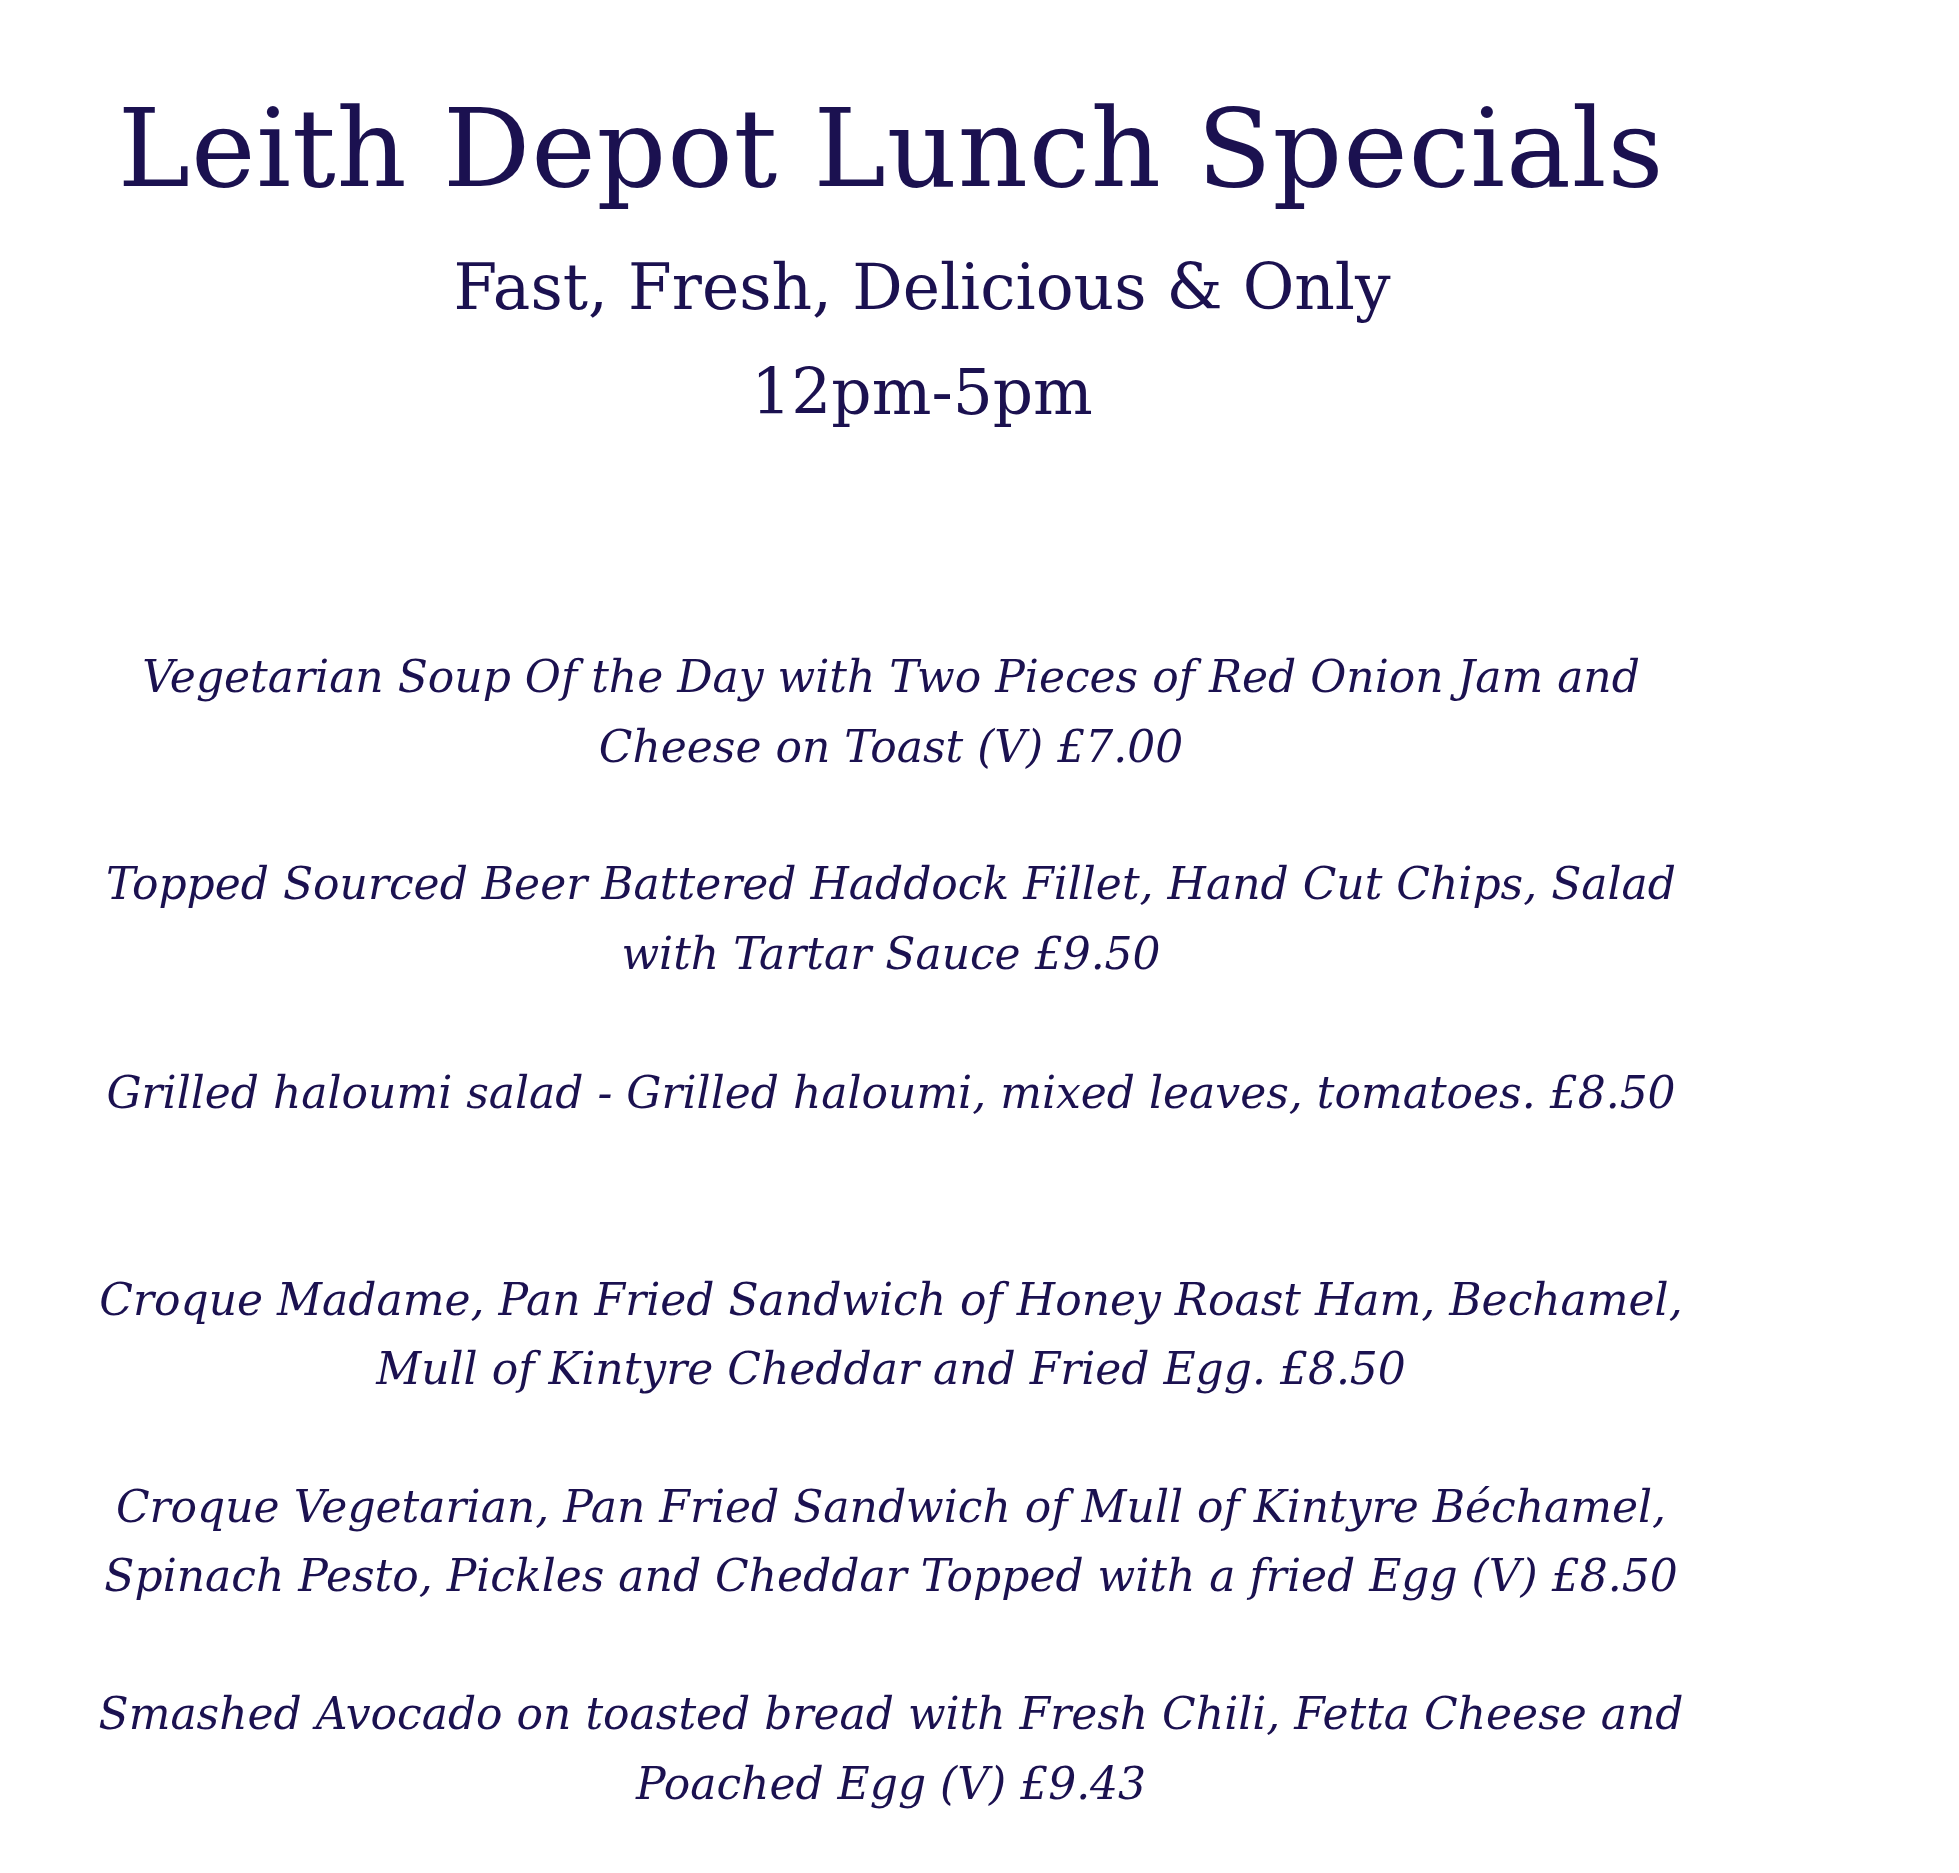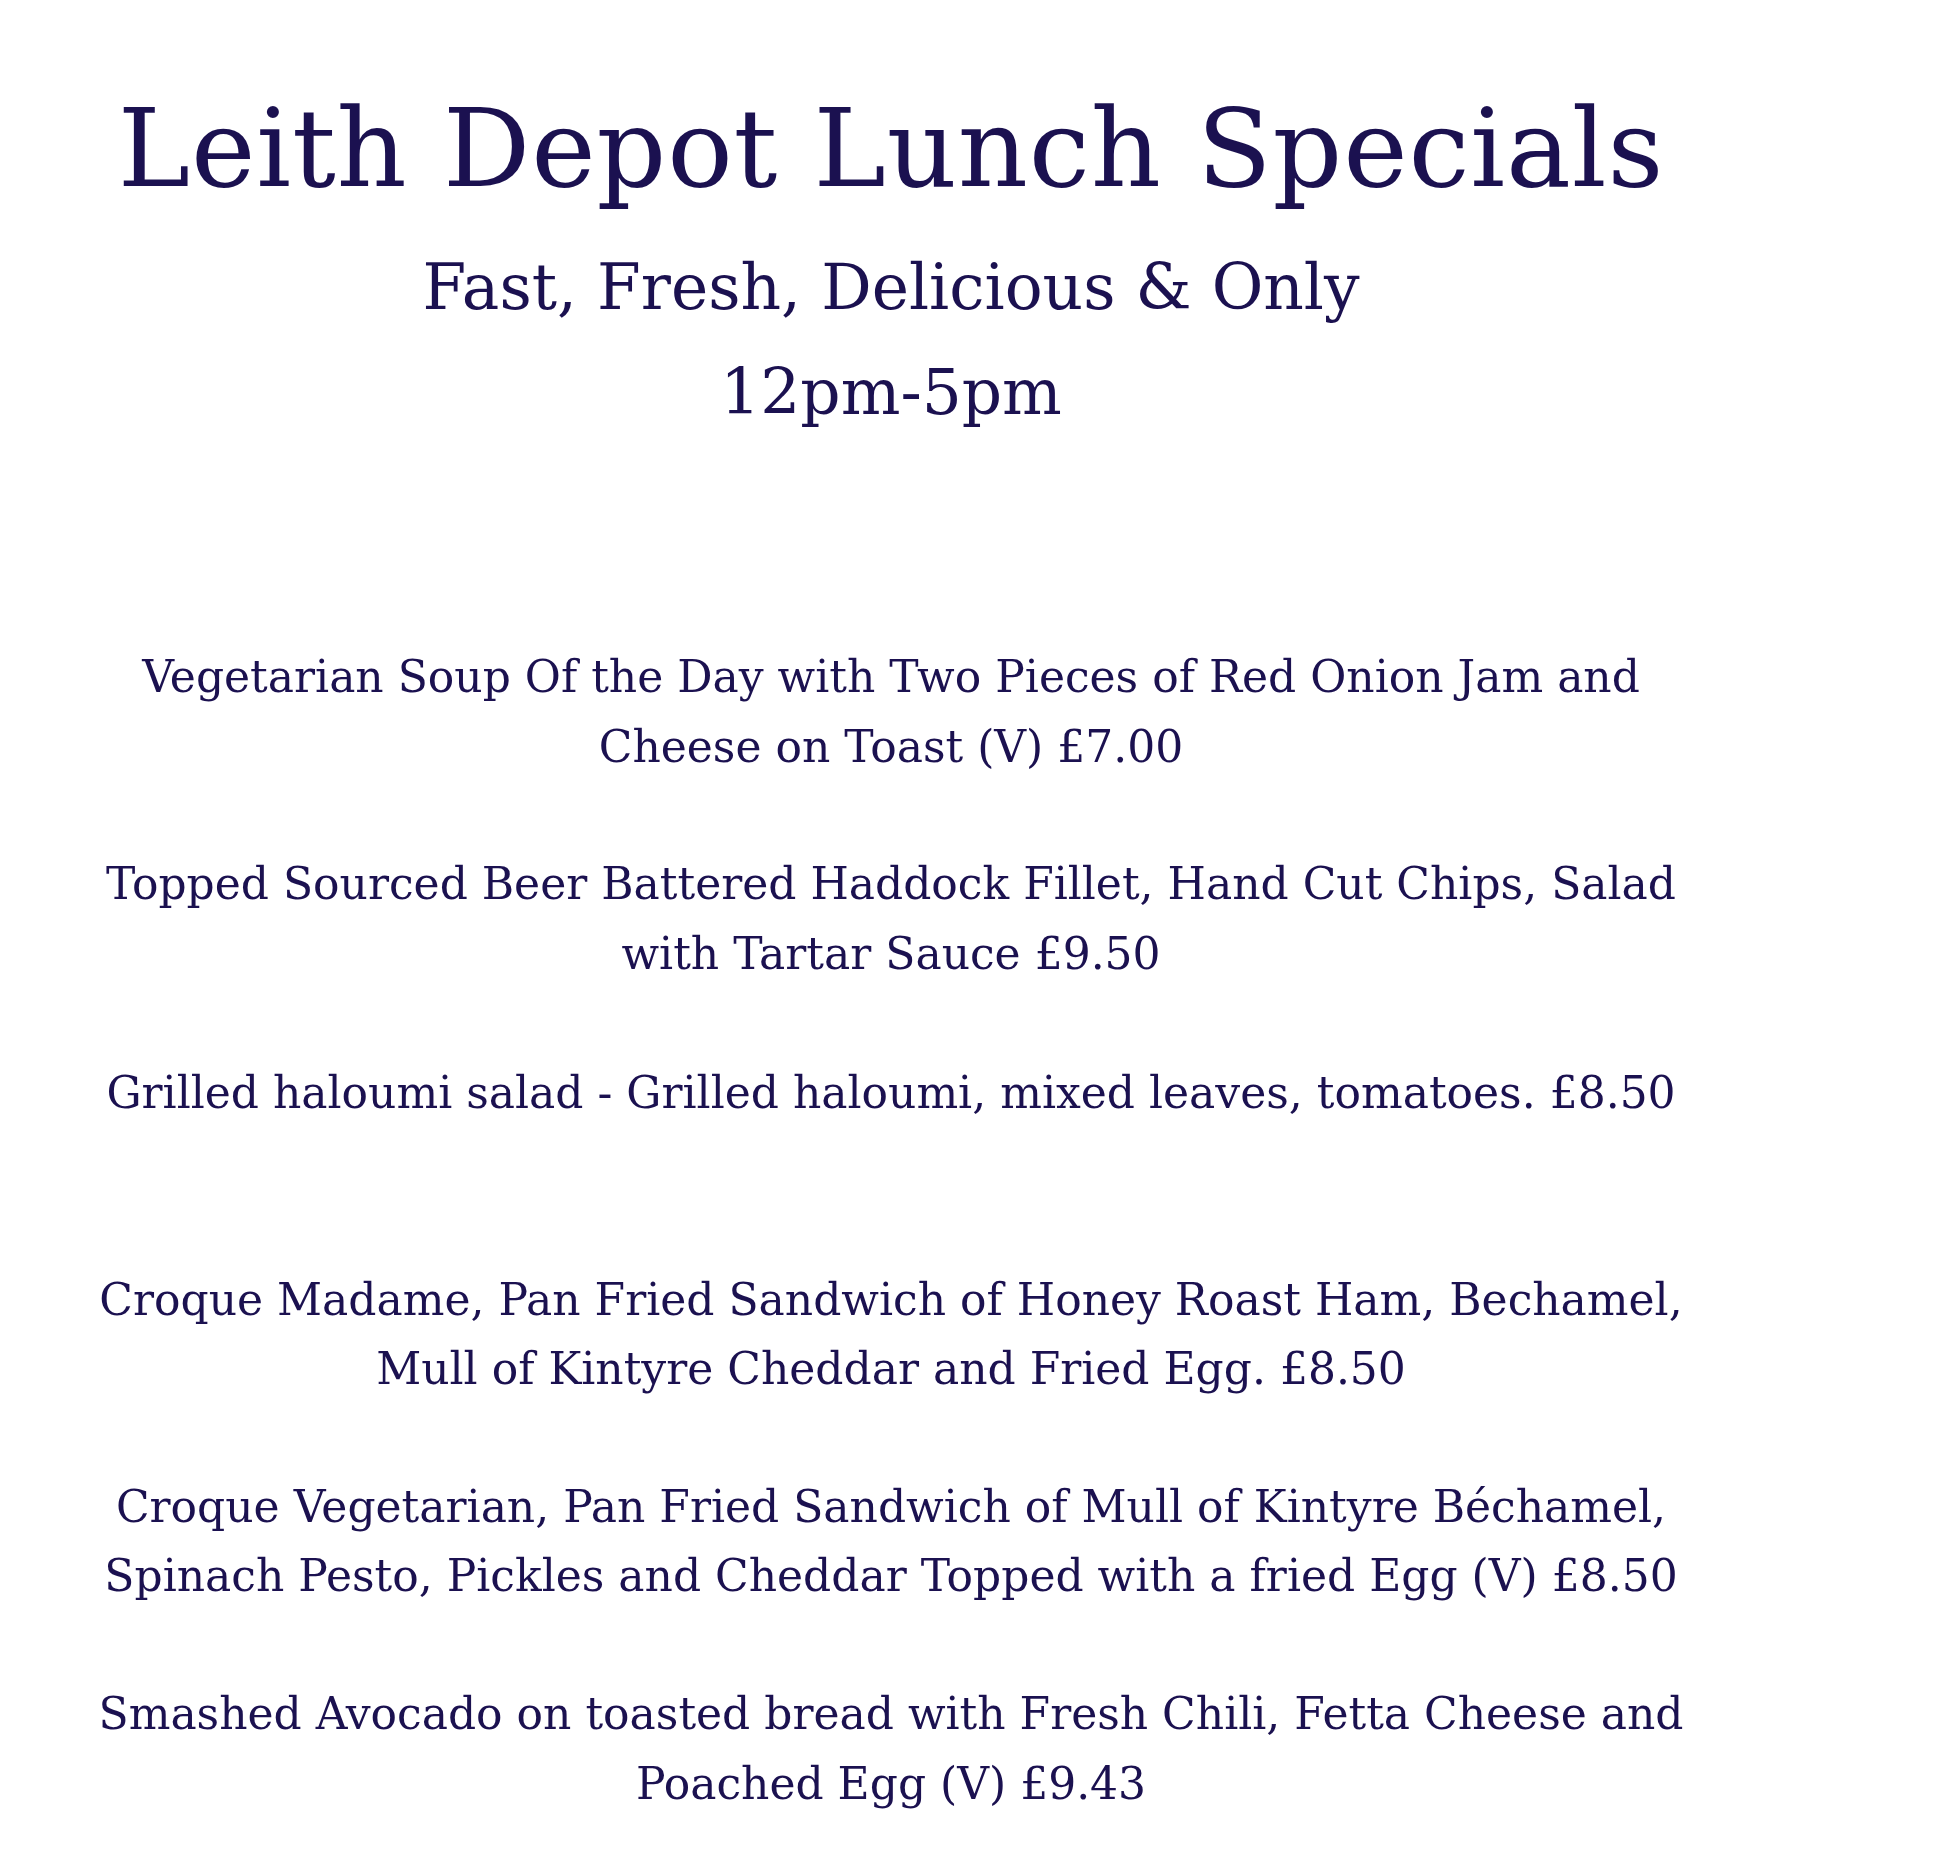--- a/index.html
+++ b/index.html
@@ -1,21 +1,21 @@
 <!DOCTYPE html>
 <html style="font-size:12.6px"><head>
 <meta charset="utf-8">
 <style>
   html, body { margin: 0; padding: 0; background: #ffffff; }
   body { width: 1959px; height: 1873px; position: relative; overflow: hidden;
          font-family: "DejaVu Serif", "Liberation Serif", serif; color: #1b1150; }
   .line { position: absolute; left: 0; width: 1782px; text-align: center; white-space: nowrap; }
   .title { font-size: 109px; top: 85px; letter-spacing: 0.8px; }
-  .sub { font-size: 63px; }
-  .item { font-size: 44px; }
+  .sub { font-size: 63px; padding-left: 31px; }
+  .item { font-size: 44px; font-style: italic; }
 </style>
 </head>
 <body>
 
 <div>
   <div class="line title">Leith Depot Lunch Specials</div>
   <div class="line sub" style="top:251px">Fast, Fresh, Delicious &amp; Only</div>
   <div class="line sub" style="top:356px">12pm-5pm</div>
 </div>
 

